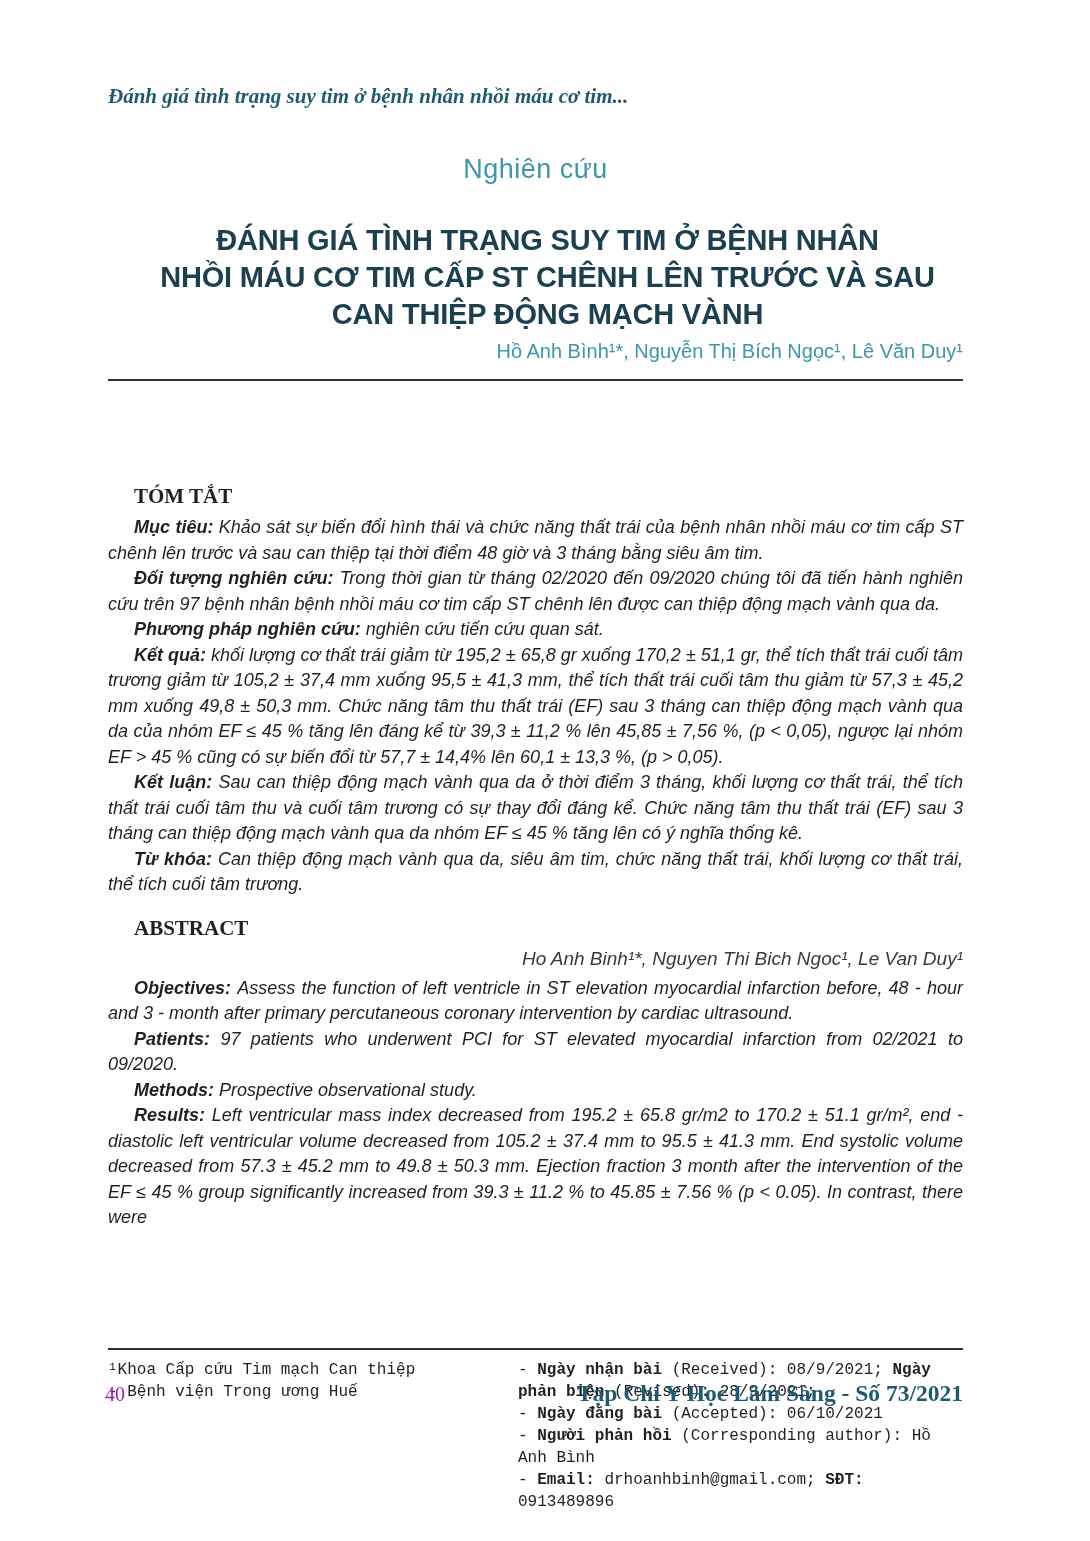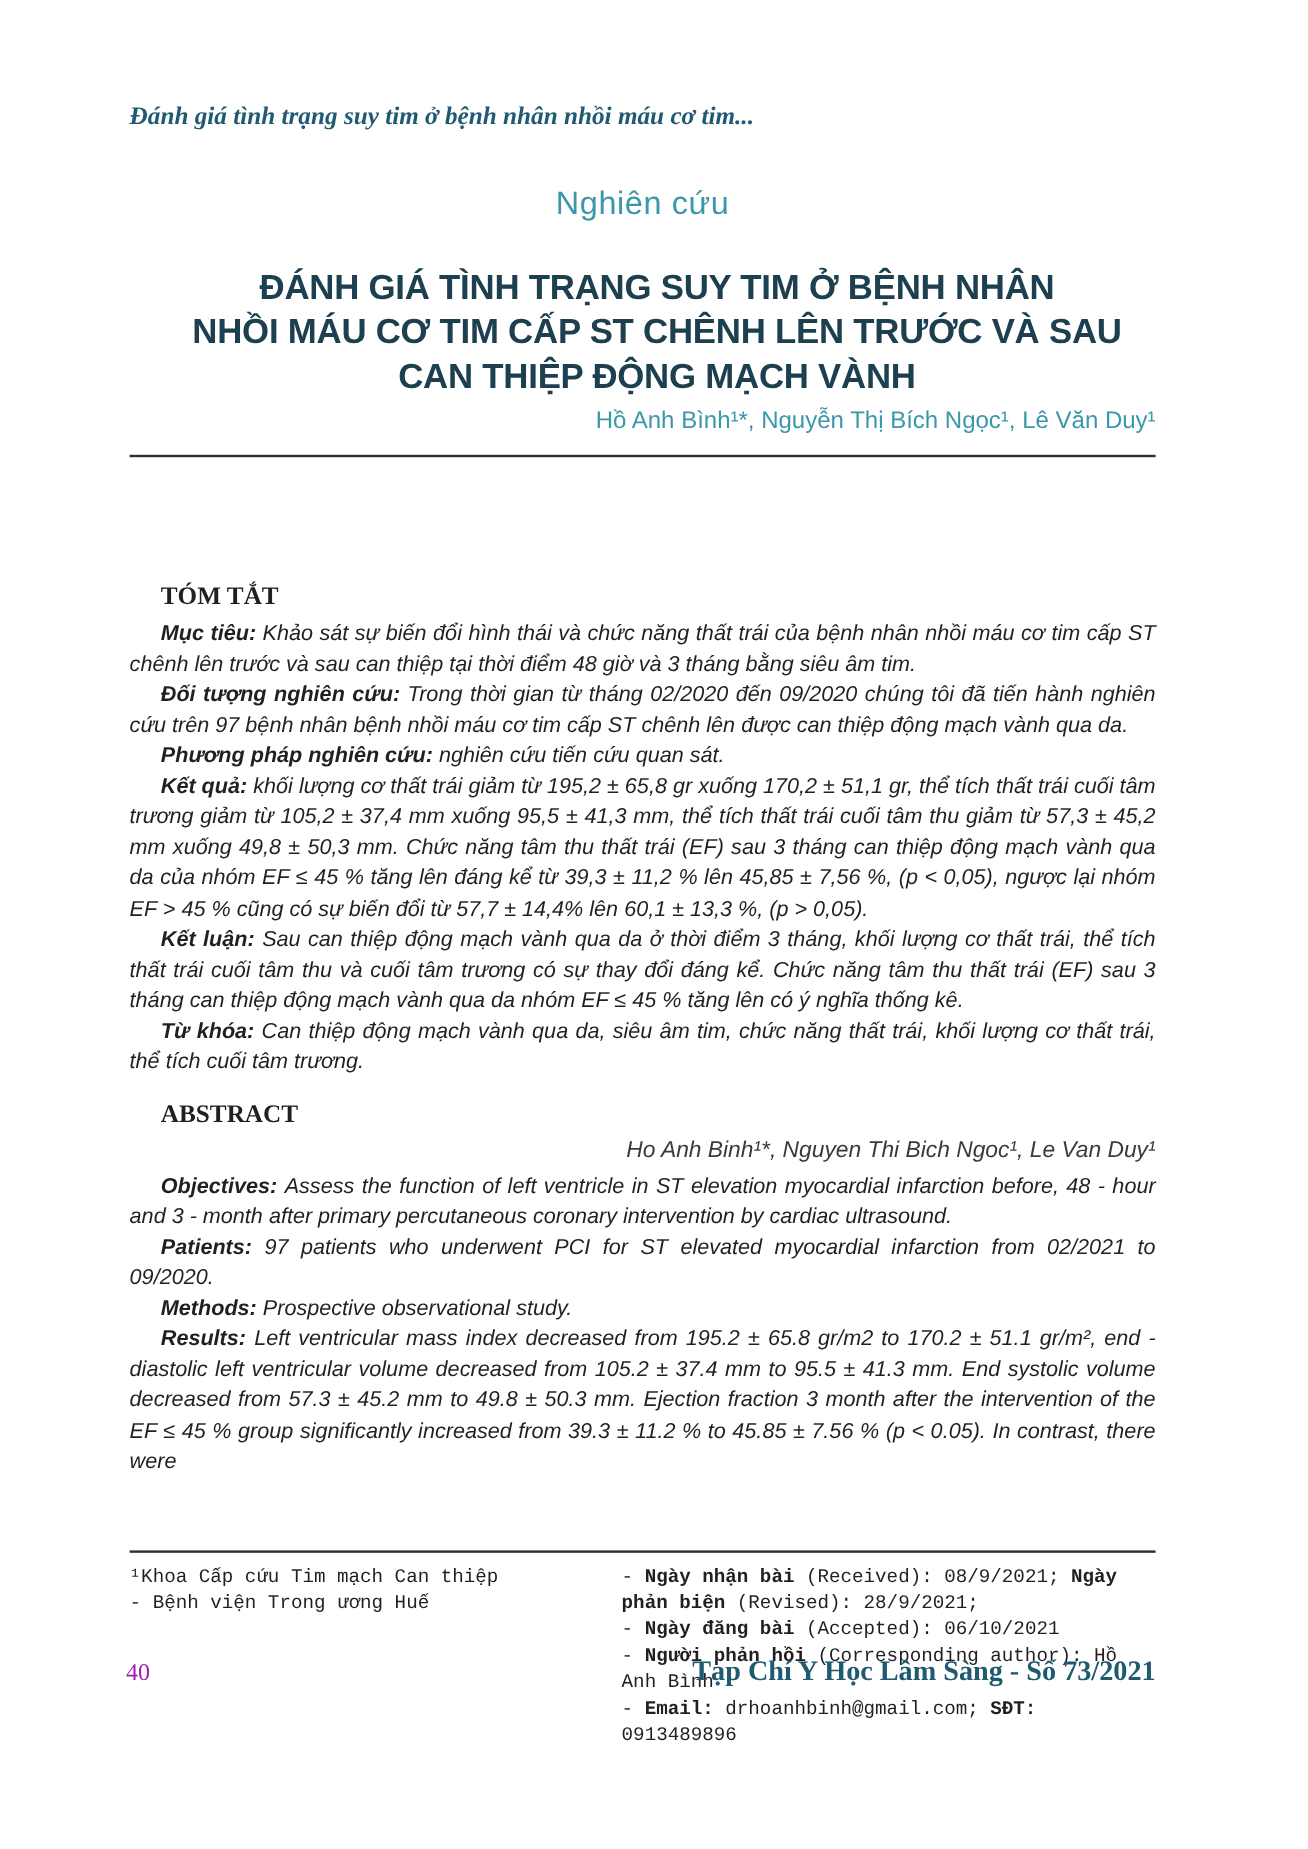--- a/index.html
+++ b/index.html
@@ -49,21 +49,21 @@
     text-align:center;font-family:"Liberation Serif",serif;font-weight:700;
     font-size:19.5px;line-height:30px;color:#231f20;margin-top:2px;
   }
   .en-authors{
     text-align:right;font-style:italic;font-size:19px;color:#3a3a3a;
     margin:7px 0 6px 0;white-space:nowrap;
   }
 
   
   .footnote{
-    top:1292px;border-top:2px solid #2f2f31;padding-top:7px;
+    top:1348px;border-top:2px solid #2f2f31;padding-top:7px;
     font-family:Liberation Mono, monospace;font-size:16px;line-height:22px;color:#231f20;
   }
   .fn-left{position:absolute;left:0;top:9px;width:330px;}
   .fn-right{position:absolute;left:410px;top:9px;width:445px;}
   .fn-line strong{font-weight:700;}
 
   
   .page-number{
     position:absolute;left:105px;top:1383px;
     font-family:"Liberation Serif",serif;font-size:20px;color:#a21caf;

